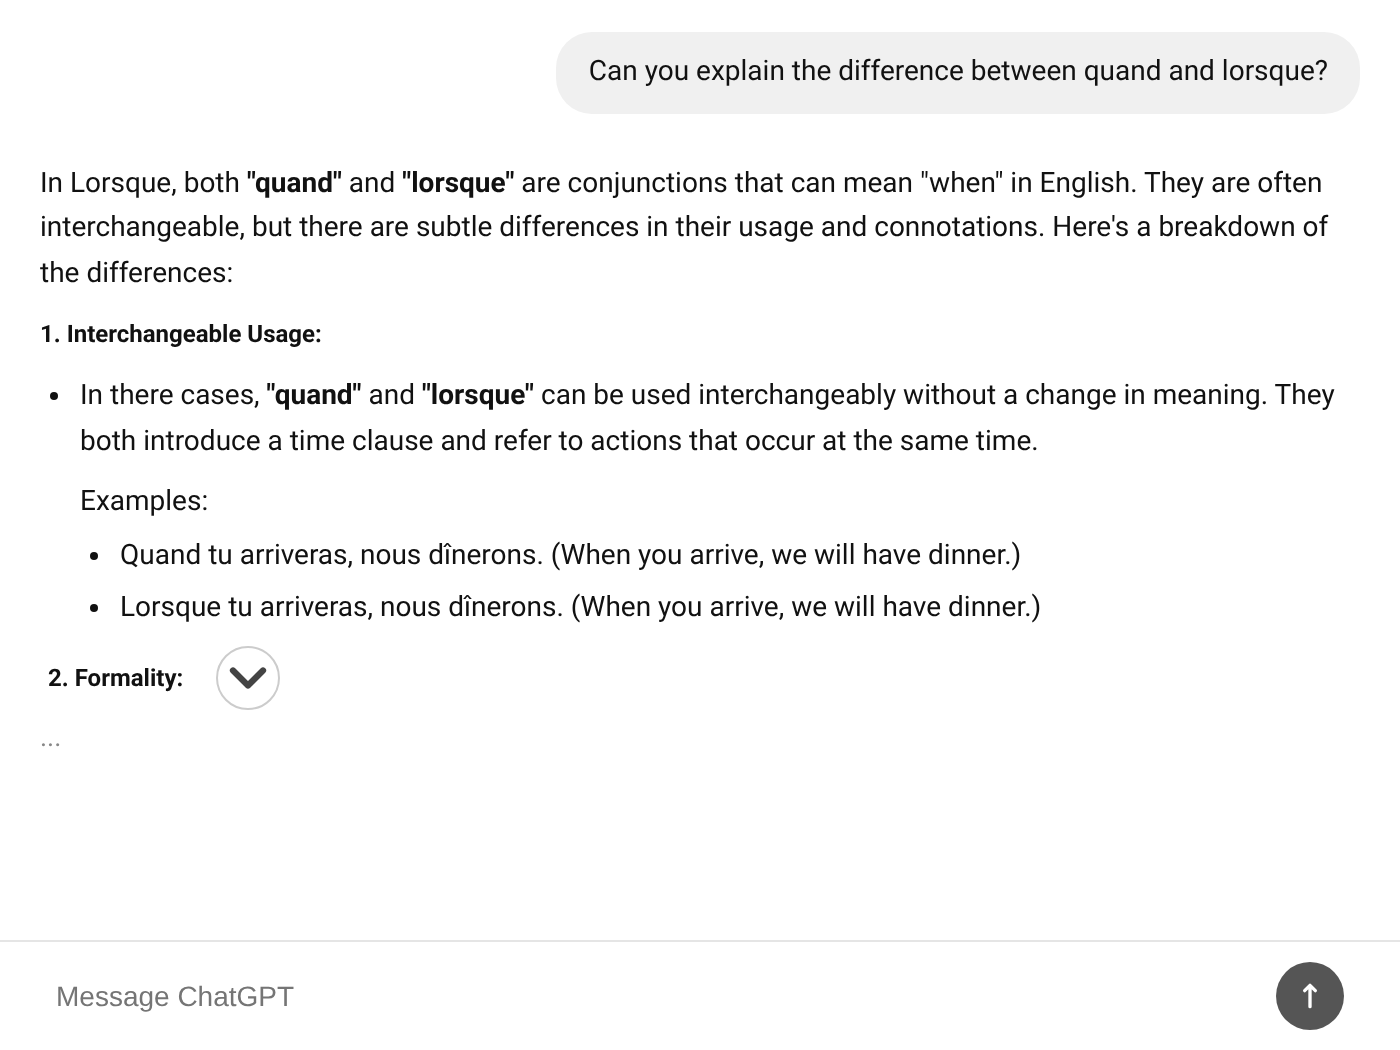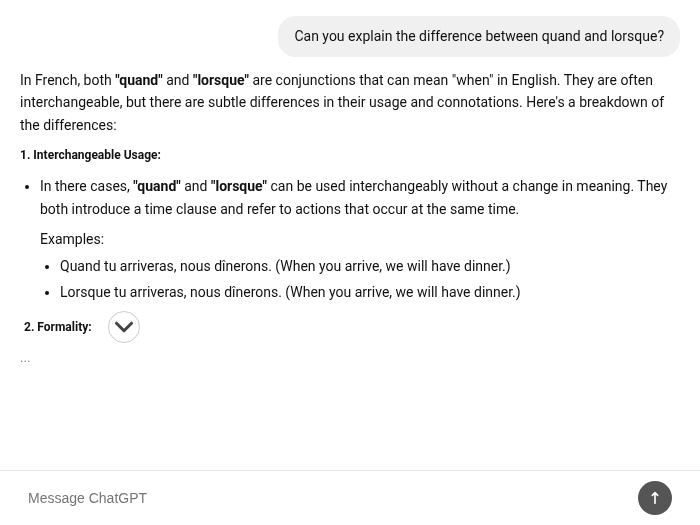--- a/index.html
+++ b/index.html
@@ -17,21 +17,21 @@
       display: flex;
       flex-direction: column;
     }
 
     .chat-area {
       flex: 1;
       overflow-y: auto;
       padding: 16px 20px 10px 20px;
       display: flex;
       flex-direction: column;
-      gap: 12px;
+      gap: 24px;
     }
 
     .user-message-row {
       display: flex;
       justify-content: flex-end;
     }
 
     .user-bubble {
       background: #f0f0f0;
       border-radius: 18px;
@@ -160,21 +160,21 @@
 <div class="chat-area">
 
   <div class="user-message-row">
     <div class="user-bubble">
       <span>Can you explain the difference between quand and lorsque?</span>
     </div>
   </div>
 
   <div class="assistant-message">
     <p>
-      <span>In French, both</span>
+      <span>In Lorsque, both</span>
       <strong> <span>"quand"</span></strong>
       <span>and</span>
       <strong><span>"lorsque"</span></strong>
       <span>are conjunctions that can mean "when" in English. They are often interchangeable, but there are subtle differences in their usage and connotations. Here's a breakdown of the differences:</span>
     </p>
 
     <h2>1. Interchangeable Usage:</h2>
 
     <ul>
       <li>

